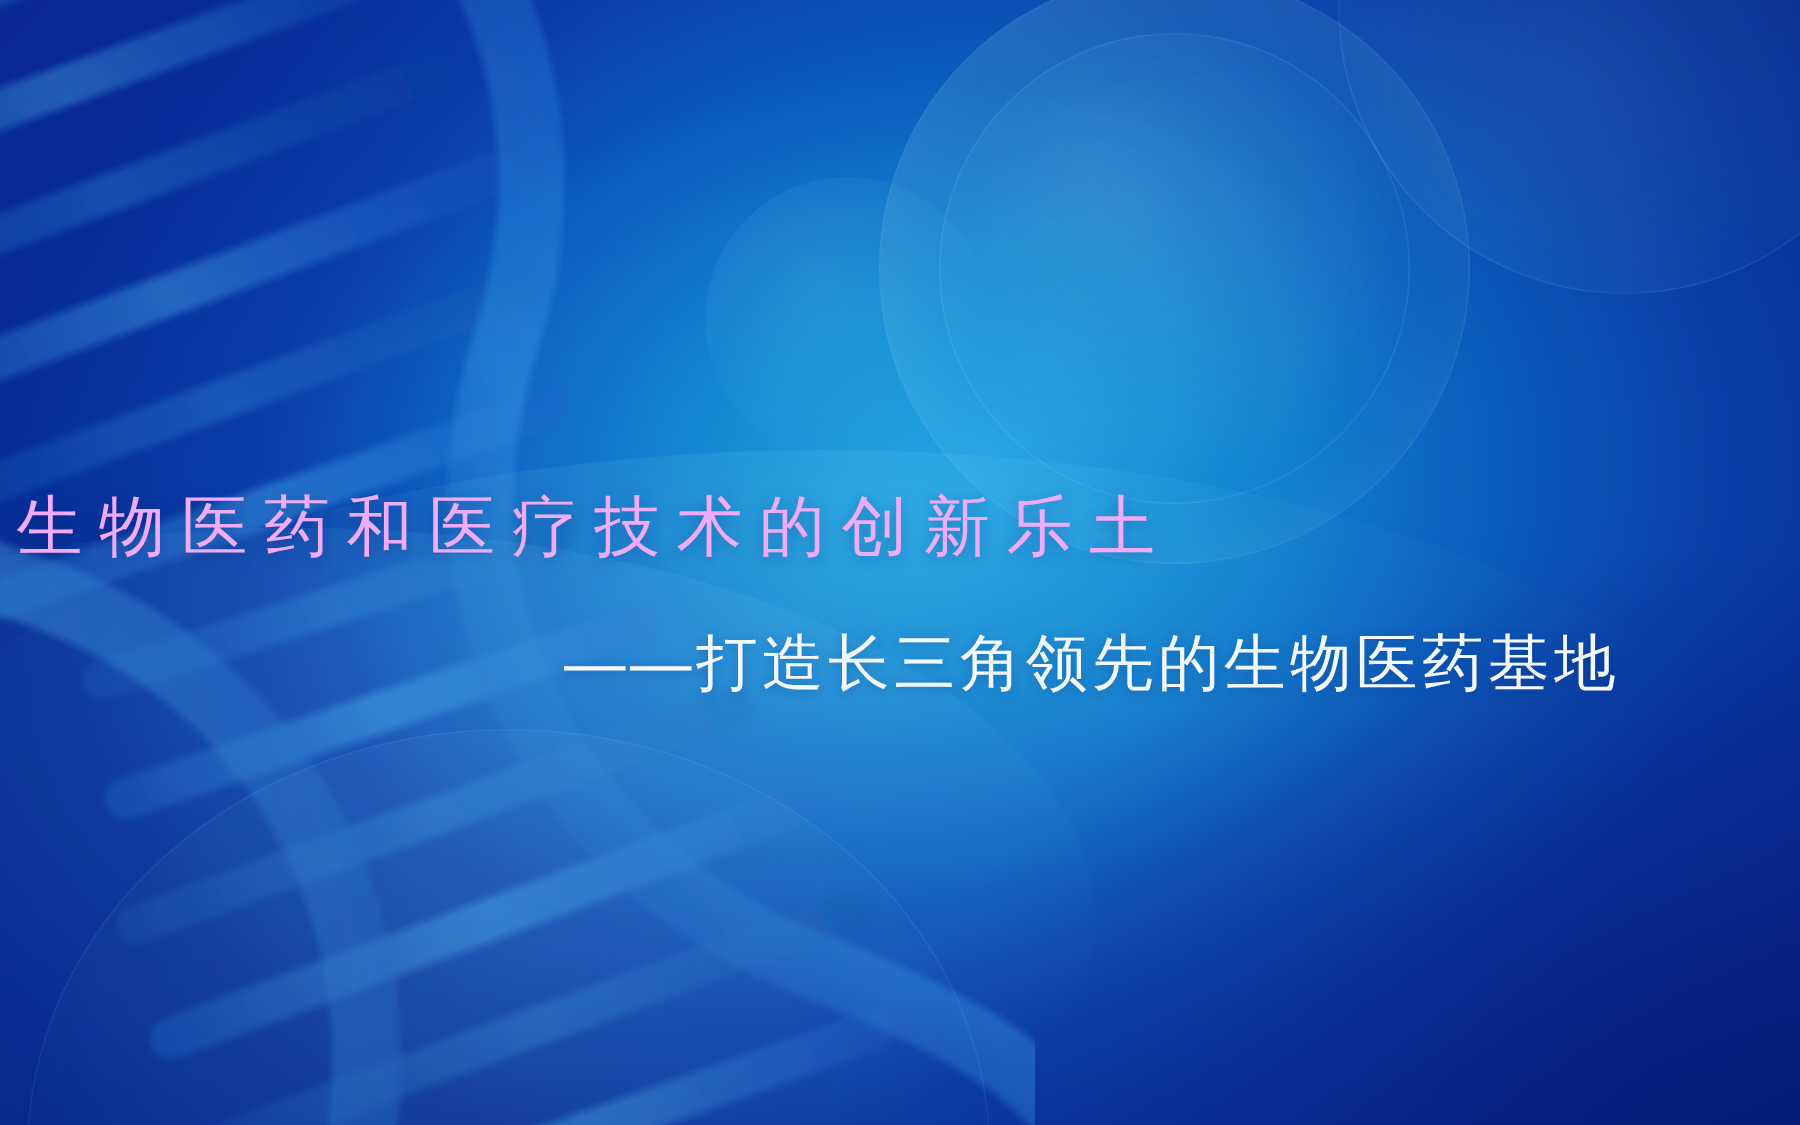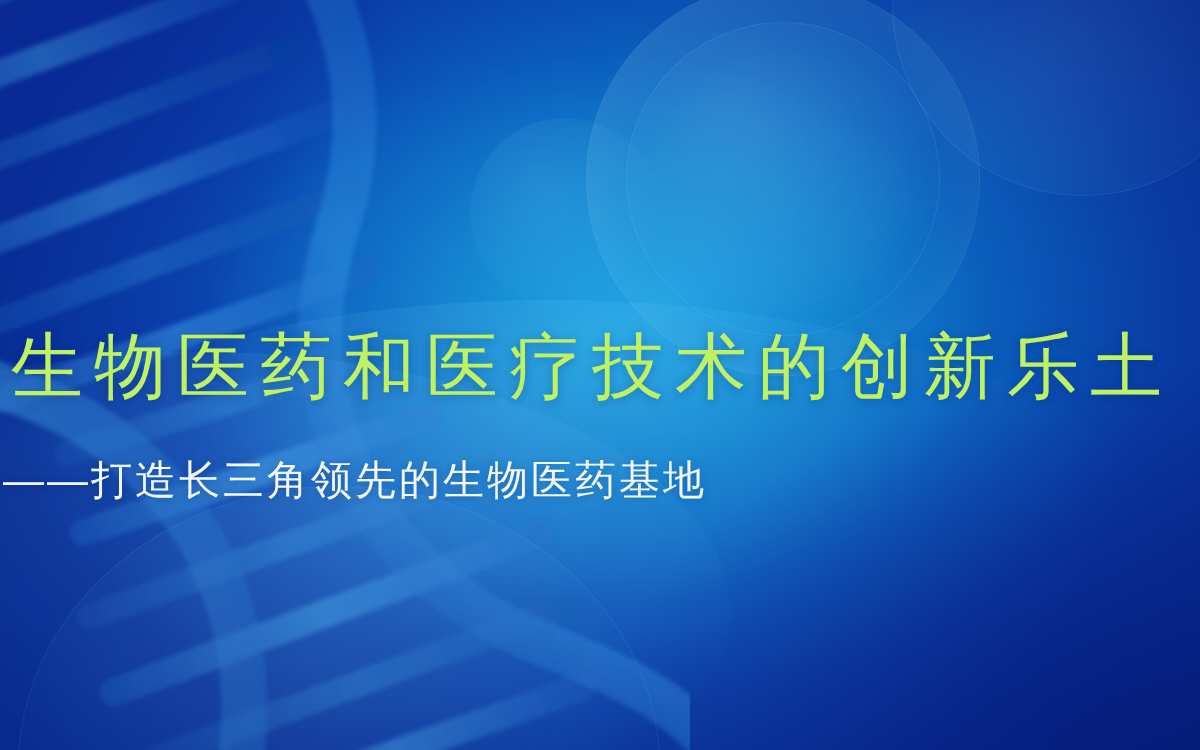--- a/index.html
+++ b/index.html
@@ -131,37 +131,37 @@
     width: 1200px;
     height: 750px;
     pointer-events: none;
   }
 
   #main-title {
     position: absolute;
     left: 0;
     right: 120px;
     top: 330px;
-    text-align: right;
-    color: #bef264;
-    font-size: 72px;
+    text-align: left;
+    color: #f0abfc;
+    font-size: 44px;
     line-height: 1.0;
     letter-spacing: 11px;
     text-indent: 11px;
     font-weight: 400;
     white-space: nowrap;
     text-shadow: 0 2px 10px rgba(4,28,96,0.30);
   }
 
   #subtitle {
     position: absolute;
     left: 0;
     right: 120px;
-    top: 460px;
-    text-align: left;
+    top: 422px;
+    text-align: right;
     color: #f2f7fc;
     font-size: 41px;
     line-height: 1.0;
     letter-spacing: 3px;
     text-indent: 3px;
     font-weight: 400;
     white-space: nowrap;
     text-shadow: 0 1px 7px rgba(4,28,96,0.28);
   }
 

